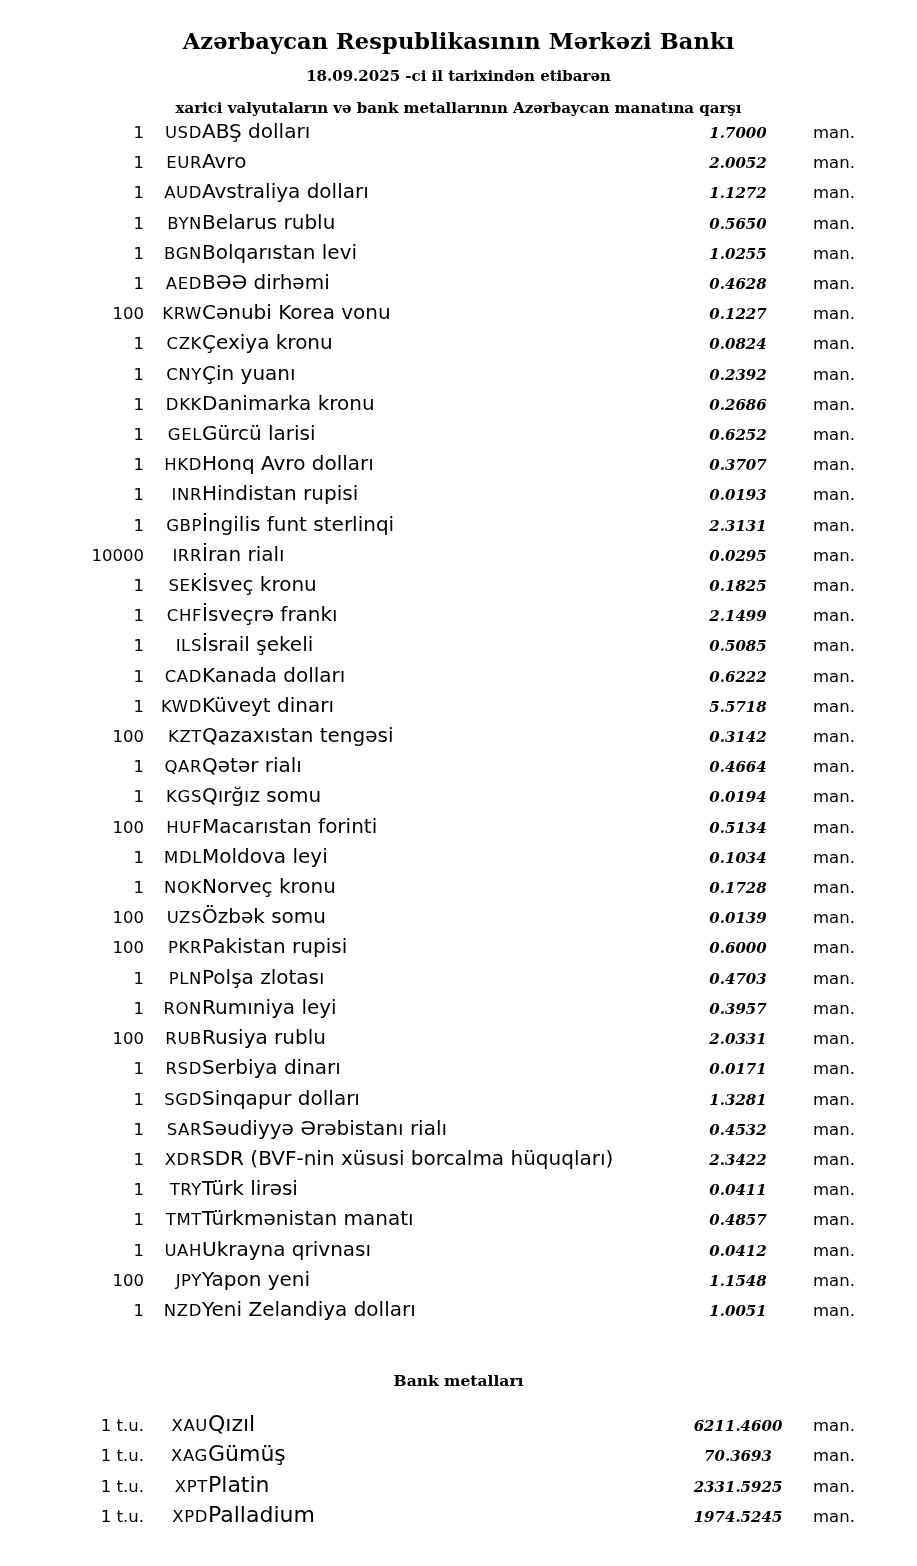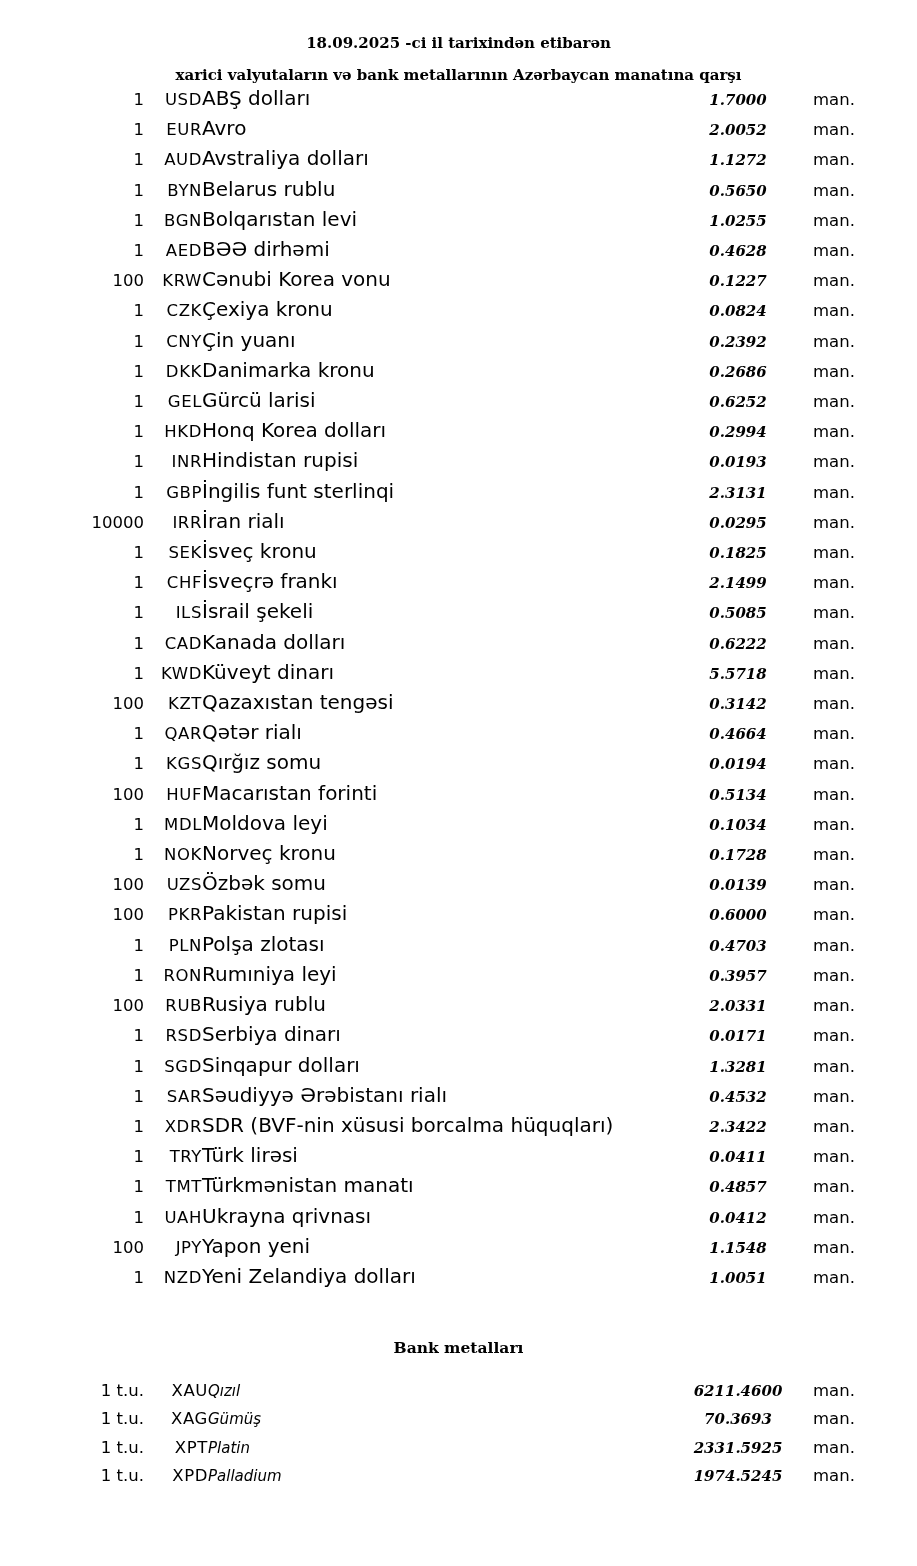--- a/index.html
+++ b/index.html
@@ -102,33 +102,33 @@
   
   table.metals td.amount {
     width: 96px;
     font-size: 16.5px;
     padding-right: 6px;
   }
   table.metals td.code {
     width: 58px;
   }
   table.metals td.name {
-    font-size: 15px;
-    font-style: italic;
+    font-size: 22px;
   }
   table.metals td.value {
     width: 150px;
   }
 </style>
 </head>
 <body>
 
 <div class="page">
 
   <div class="header">
+    <div class="bank-title">Azərbaycan Respublikasının Mərkəzi Bankı</div>
     <div class="date-line">18.09.2025 -ci il tarixindən etibarən</div>
     <div class="subtitle-line">xarici valyutaların və bank metallarının Azərbaycan manatına qarşı</div>
   </div>
 
 
   <table class="rates">
     <tbody id="currency-rows">
         <tr>
           <td class="amount">1</td>
           <td class="code">USD</td>
@@ -202,22 +202,22 @@
         <tr>
           <td class="amount">1</td>
           <td class="code">GEL</td>
           <td class="name">Gürcü larisi</td>
           <td class="value">0.6252</td>
           <td class="unit">man.</td>
         </tr>
         <tr>
           <td class="amount">1</td>
           <td class="code">HKD</td>
-          <td class="name">Honq Korea dolları</td>
-          <td class="value">0.2994</td>
+          <td class="name">Honq Avro dolları</td>
+          <td class="value">0.3707</td>
           <td class="unit">man.</td>
         </tr>
         <tr>
           <td class="amount">1</td>
           <td class="code">INR</td>
           <td class="name">Hindistan rupisi</td>
           <td class="value">0.0193</td>
           <td class="unit">man.</td>
         </tr>
         <tr>

